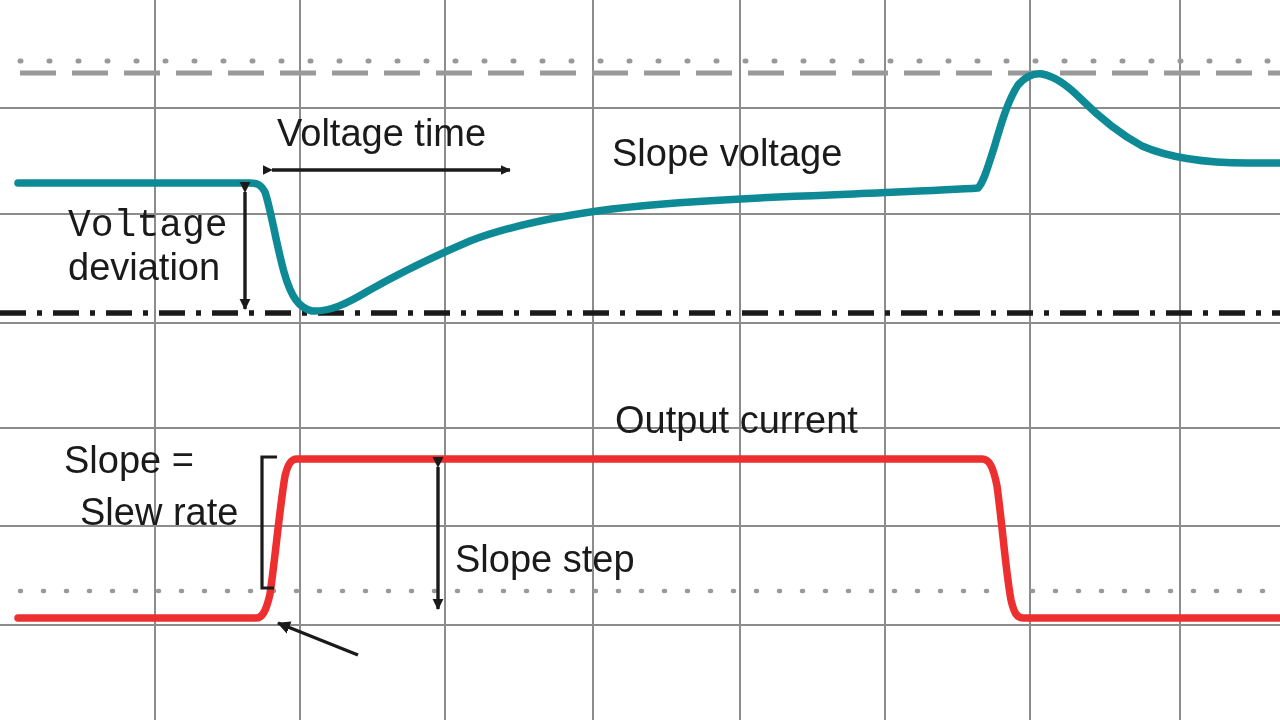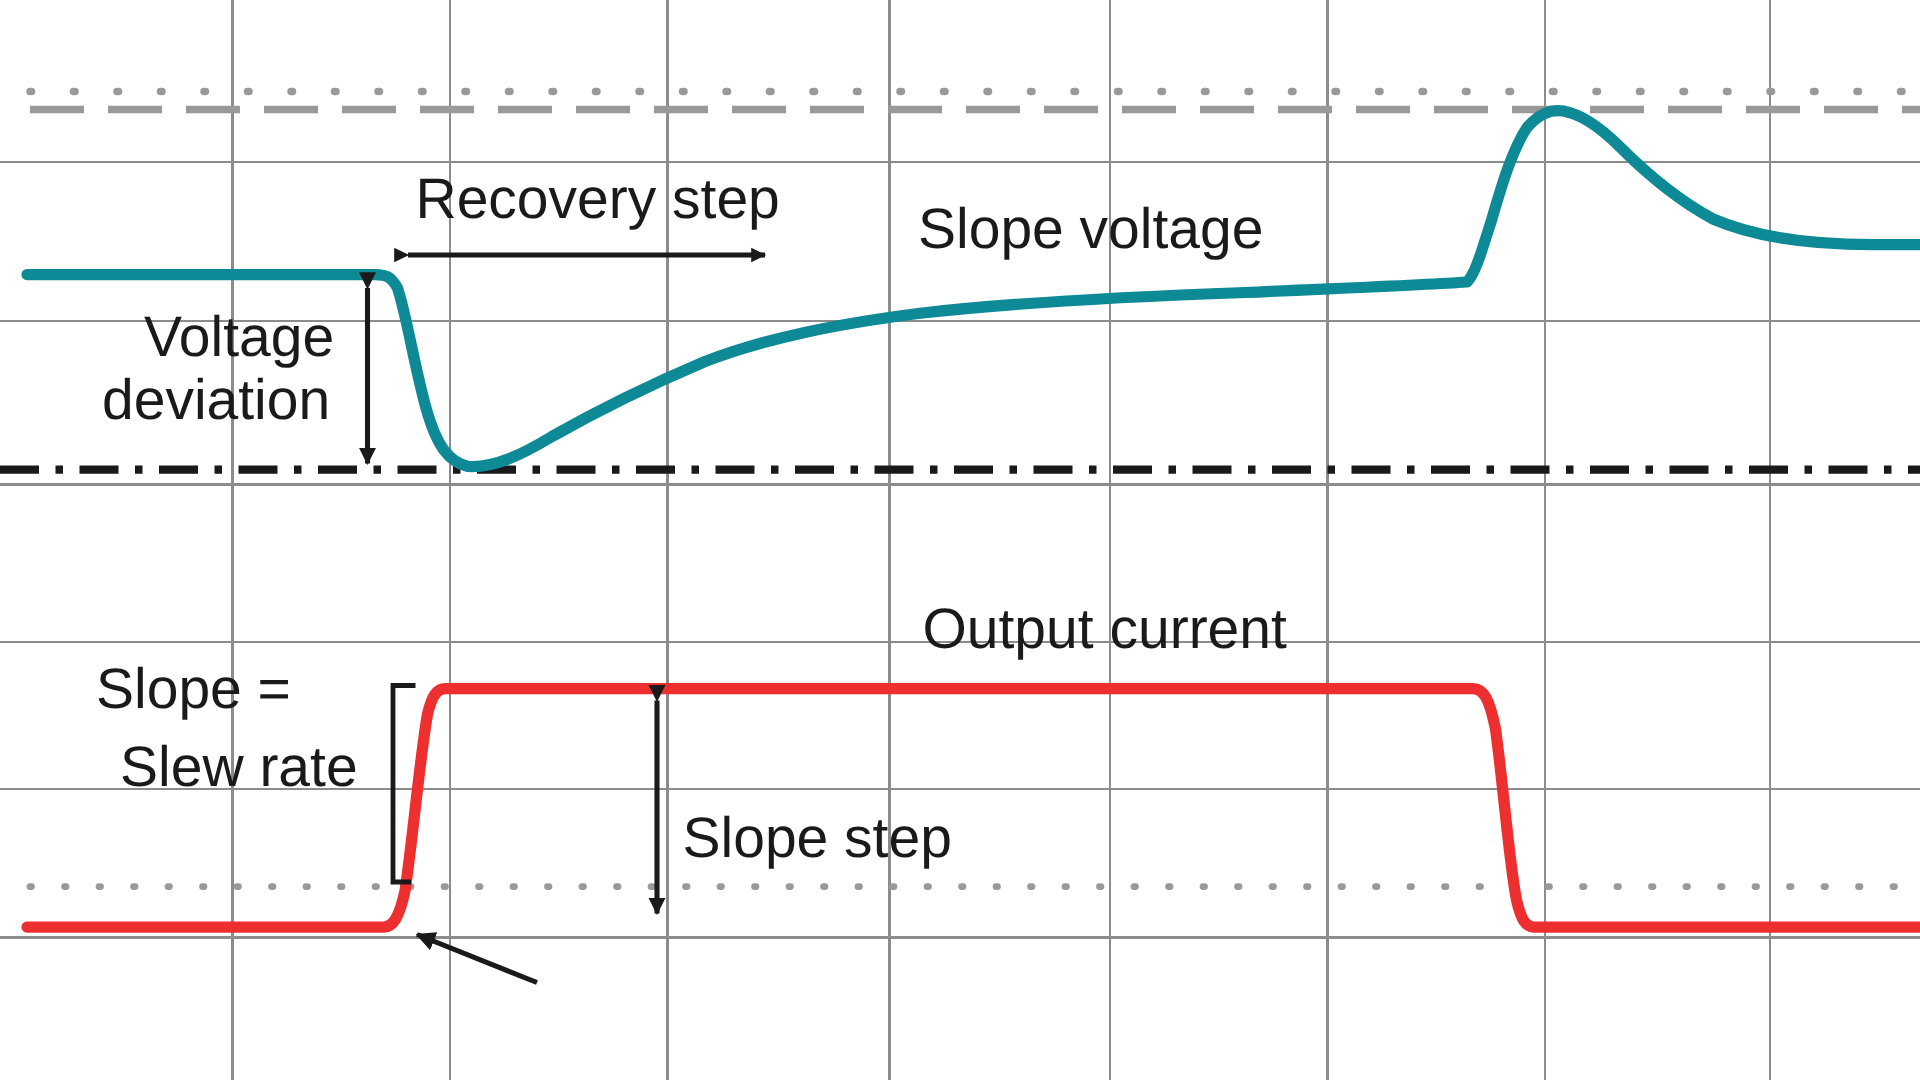--- a/index.html
+++ b/index.html
@@ -122,25 +122,25 @@
 
     <line x1="245" y1="192" x2="245" y2="309" stroke="#1a1a1a" stroke-width="3.4" marker-start="url(#arrHeadU)" marker-end="url(#arrHeadU)"></line>
 
     <path fill="none" stroke="#1a1a1a" stroke-width="3.2" stroke-linejoin="miter" d="M 277,457 L 262,457 L 262,588 L 274,588"></path>
 
     <line x1="438" y1="467" x2="438" y2="609" stroke="#1a1a1a" stroke-width="3.4" marker-start="url(#arrHeadU)" marker-end="url(#arrHeadU)"></line>
 
     <line x1="358" y1="655" x2="278" y2="623" stroke="#1a1a1a" stroke-width="3.4" marker-end="url(#arrHeadLeader)"></line>
   </svg>
 
-  <div class="lbl lbl-big" style="left:277px; top:113px;">Recovery step</div>
+  <div class="lbl lbl-big" style="left:277px; top:113px;">Voltage time</div>
 
   <div class="lbl lbl-big" style="left:612px; top:133px;">Slope voltage</div>
 
-  <div class="lbl lbl-two" style="left:96px; top:205px;">Voltage</div>
+  <div class="lbl lbl-two" style="left:68px; top:205px;font-family:Liberation Mono, monospace;">Voltage</div>
 
   <div class="lbl lbl-two" style="left:68px; top:247px;">deviation</div>
 
   <div class="lbl lbl-big" style="left:615px; top:400px;">Output current</div>
 
   <div class="lbl lbl-two" style="left:64px; top:440px;">Slope =</div>
 
   <div class="lbl lbl-two" style="left:80px; top:492px;">Slew rate</div>
 
   <div class="lbl lbl-big" style="left:455px; top:539px;">Slope step</div>

